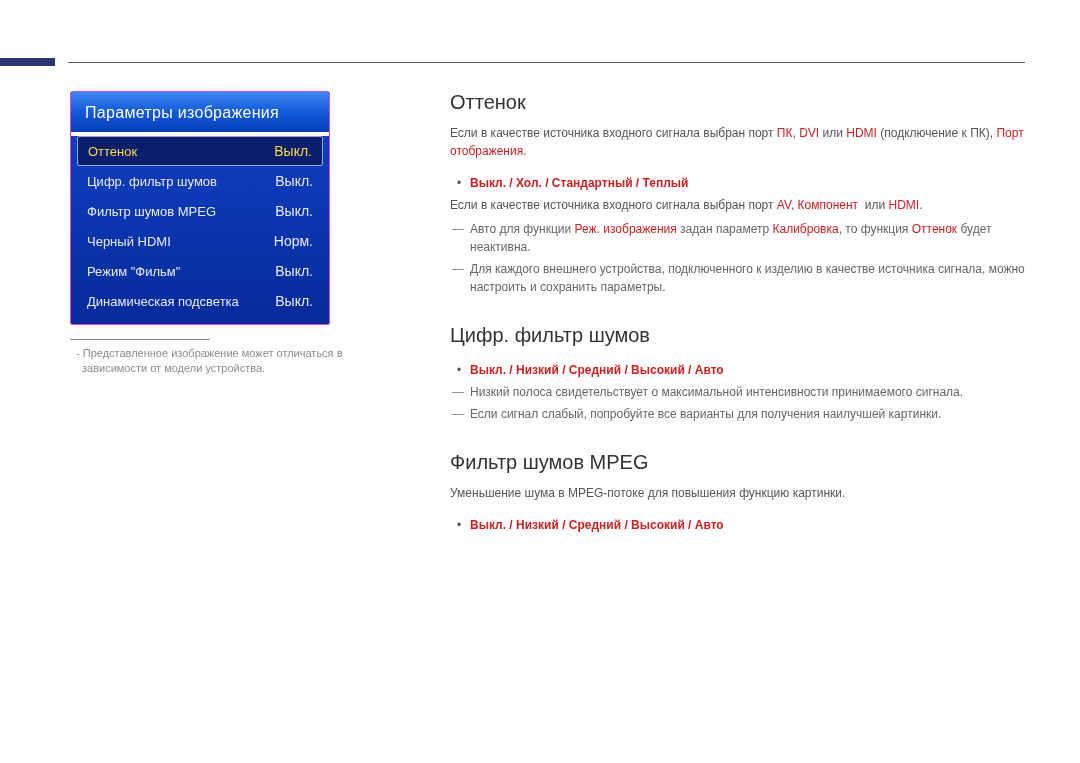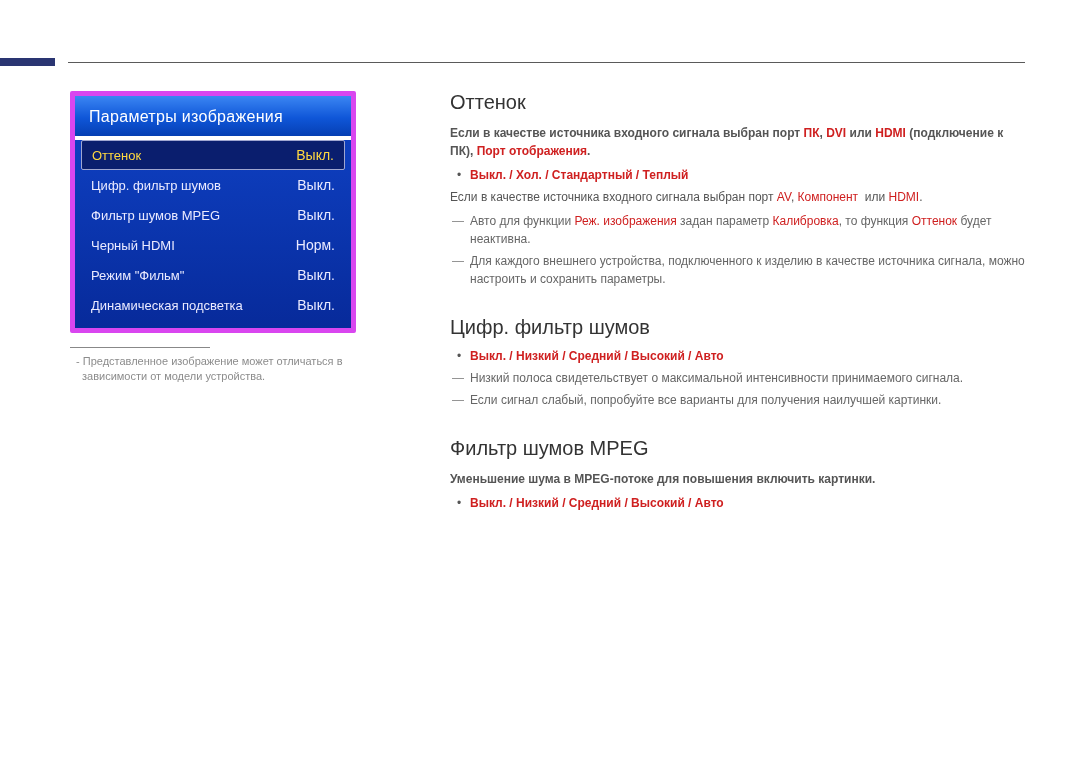--- a/index.html
+++ b/index.html
@@ -26,22 +26,22 @@
   }
   .layout {
     display: flex;
     margin: 28px 55px 0 70px;
     gap: 60px;
   }
   .left-col { width: 320px; flex: 0 0 320px; }
   .right-col { flex: 1; font-size: 12px; }
 
   .menu-panel {
-    width: 286px;
-    border: 5px solid #d946ef;
+    width: 260px;
+    border: 1px solid #d946ef;
     border-radius: 2px;
     overflow: hidden;
   }
   .menu-header {
     background: linear-gradient(#3b86f3 0%, #0f56d8 55%, #063fb3 100%);
     color: #fff;
     font-size: 16px;
     padding: 12px 14px 10px 14px;
     font-weight: 400;
     letter-spacing: 0.3px;
@@ -88,27 +88,27 @@
     content: "- ";
   }
 
   h2.section-title {
     font-size: 20px;
     font-weight: 400;
     margin: 0 0 10px 0;
     color: #333;
   }
   .section + .section { margin-top: 28px; }
-  p.intro { font-size: 12px; color: #555; line-height: 1.5; margin: 0 0 6px 0; font-weight: bold; }
+  p.intro { font-size: 12px; color: #555; line-height: 1.5; margin: 0 0 6px 0; }
   .hl { color: #cf2020; }
   .opt-line {
     font-size: 12px;
     color: #cf2020;
     font-weight: bold;
-    margin: 8px 0 6px 0;
+    margin: 16px 0 6px 0;
     padding-left: 20px;
     position: relative;
   }
   .opt-line::before {
     content: "•";
     position: absolute;
     left: 7px;
     top: 0;
     color: #555;
     font-weight: normal;
@@ -190,18 +190,18 @@
 
     <div class="section">
       <h2 class="section-title">Цифр. фильтр шумов</h2>
       <div class="opt-line">Выкл. / Низкий / Средний / Высокий / Авто</div>
       <div class="note-line">Низкий полоса свидетельствует о максимальной интенсивности принимаемого сигнала.</div>
       <div class="note-line">Если сигнал слабый, попробуйте все варианты для получения наилучшей картинки.</div>
     </div>
 
     <div class="section">
       <h2 class="section-title">Фильтр шумов MPEG</h2>
-      <p class="intro">Уменьшение шума в MPEG-потоке для повышения включить картинки.</p>
+      <p class="intro">Уменьшение шума в MPEG-потоке для повышения функцию картинки.</p>
       <div class="opt-line">Выкл. / Низкий / Средний / Высокий / Авто</div>
     </div>
 
   </div>
 </div>
 
 </body></html>

